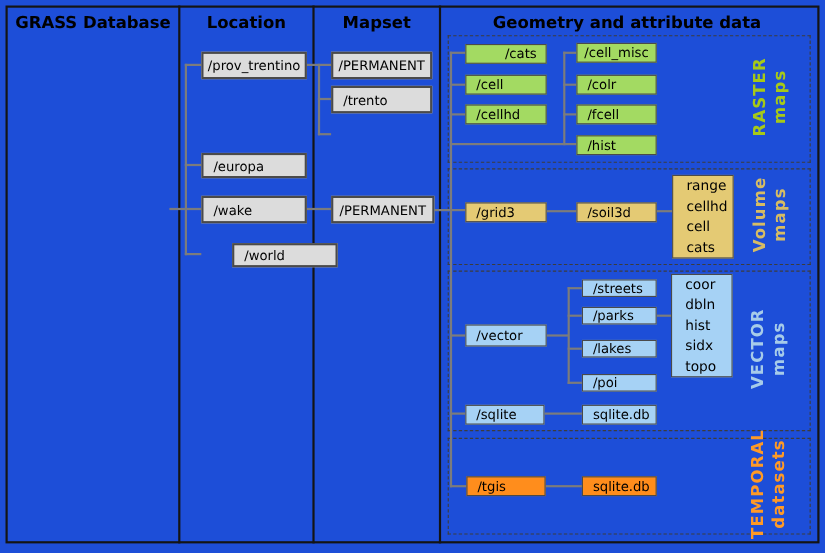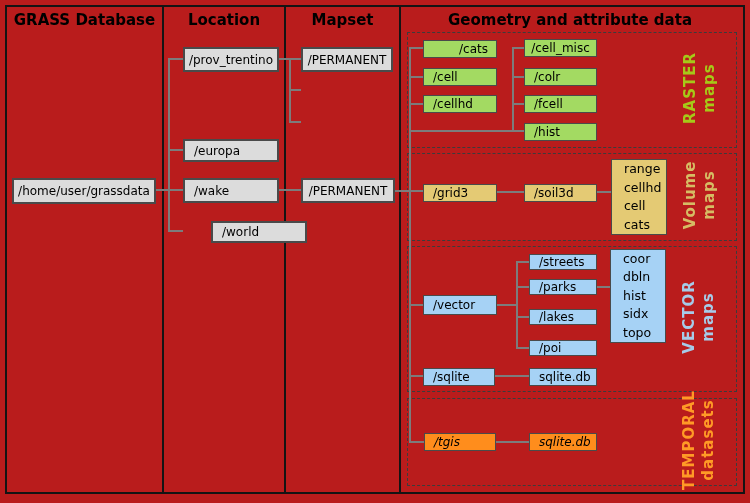--- a/index.html
+++ b/index.html
@@ -1,34 +1,34 @@
 <!DOCTYPE html>
 <html><head>
 <meta charset="utf-8">
 <style>
   html,body{margin:0;padding:0;background:#fff;}
-  #canvas{position:relative;width:750px;height:503px;background:#b91c1c;
+  #canvas{position:relative;width:750px;height:503px;background:#1d4ed8;
           font-family:"DejaVu Sans",sans-serif;overflow:hidden;}
   .frame{position:absolute;left:5px;top:5px;width:740px;height:489px;
          border:2px solid #141414;box-sizing:border-box;}
   .divider{position:absolute;top:5px;height:489px;width:2px;background:#141414;}
   .colhead{position:absolute;font-weight:bold;font-size:15px;color:#000;
            text-align:center;top:11px;}
   .section{position:absolute;border:1px dashed #3c3c3c;box-sizing:border-box;}
   .hl{position:absolute;height:2px;background:#7c7c7c;}
   .vl{position:absolute;width:2px;background:#7c7c7c;}
   .box{position:absolute;box-sizing:border-box;border:2px solid #4a4a4a;
        display:flex;align-items:center;padding-left:9px;font-size:12px;color:#000;
        white-space:nowrap;}
   .ctr{justify-content:center;padding-left:0;}
   .gray{background:#dcdcdc;}
   .green{background:#a3da62;border-width:1.5px;}
   .tan{background:#e4ca74;border-width:1.5px;}
   .blue{background:#a6d2f5;border-width:1.5px;}
-  .orange{background:#ff8d1c;border-width:1.5px;font-style:italic;}
+  .orange{background:#ff8d1c;border-width:1.5px;}
   .attr{flex-direction:column;align-items:flex-start;justify-content:center;
         padding-left:12px;line-height:18.5px;font-size:12.5px;}
   .vlabel{position:absolute;width:120px;height:40px;transform:rotate(-90deg);
           font-weight:bold;font-size:15px;letter-spacing:1px;line-height:19px;
           text-align:center;white-space:nowrap;}
   .lab-raster{color:#a6c918;}
   .lab-volume{color:#d6bc64;}
   .lab-vector{color:#a6cbe9;}
   .lab-temporal{color:#ff9a26;}
 </style>
@@ -80,28 +80,28 @@
   <div class="hl" style="left:516px;top:261px;width:13px;"></div>
   <div class="hl" style="left:516px;top:286px;width:13px;"></div>
   <div class="hl" style="left:516px;top:316px;width:13px;"></div>
   <div class="hl" style="left:516px;top:347px;width:13px;"></div>
   <div class="hl" style="left:597px;top:286px;width:13px;"></div>
   <div class="hl" style="left:409px;top:375px;width:14px;"></div>
   <div class="hl" style="left:495px;top:375px;width:34px;"></div>
   <div class="hl" style="left:409px;top:441px;width:15px;"></div>
   <div class="hl" style="left:496px;top:441px;width:33px;"></div>
 
-  <div class="box gray ctr" style="left:12px;top:178px;width:144px;height:26px;">/home/user/grassdata</div>
 
   <div class="box gray ctr" style="left:183px;top:47px;width:96px;height:25px;">/prov_trentino</div>
   <div class="box gray" style="left:183px;top:139px;width:96px;height:23px;">/europa</div>
   <div class="box gray" style="left:183px;top:178px;width:96px;height:25px;">/wake</div>
   <div class="box gray" style="left:183px;top:221px;width:96px;height:22px;margin-left:28px;">/world</div>
 
   <div class="box gray ctr" style="left:301px;top:47px;width:92px;height:25px;">/PERMANENT</div>
+  <div class="box gray" style="left:301px;top:78px;width:92px;height:25px;">/trento</div>
   <div class="box gray ctr" style="left:301px;top:178px;width:94px;height:25px;">/PERMANENT</div>
 
   <div class="box green" style="left:423px;top:40px;width:74px;height:18px;padding-left:35px;">/cats</div>
   <div class="box green" style="left:423px;top:68px;width:74px;height:18px;">/cell</div>
   <div class="box green" style="left:423px;top:95px;width:74px;height:18px;">/cellhd</div>
   <div class="box green ctr" style="left:524px;top:39px;width:73px;height:18px;">/cell_misc</div>
   <div class="box green" style="left:524px;top:68px;width:73px;height:18px;">/colr</div>
   <div class="box green" style="left:524px;top:95px;width:73px;height:18px;">/fcell</div>
   <div class="box green" style="left:524px;top:123px;width:73px;height:18px;">/hist</div>
   <div class="vlabel lab-raster" style="left:641px;top:68px;">

